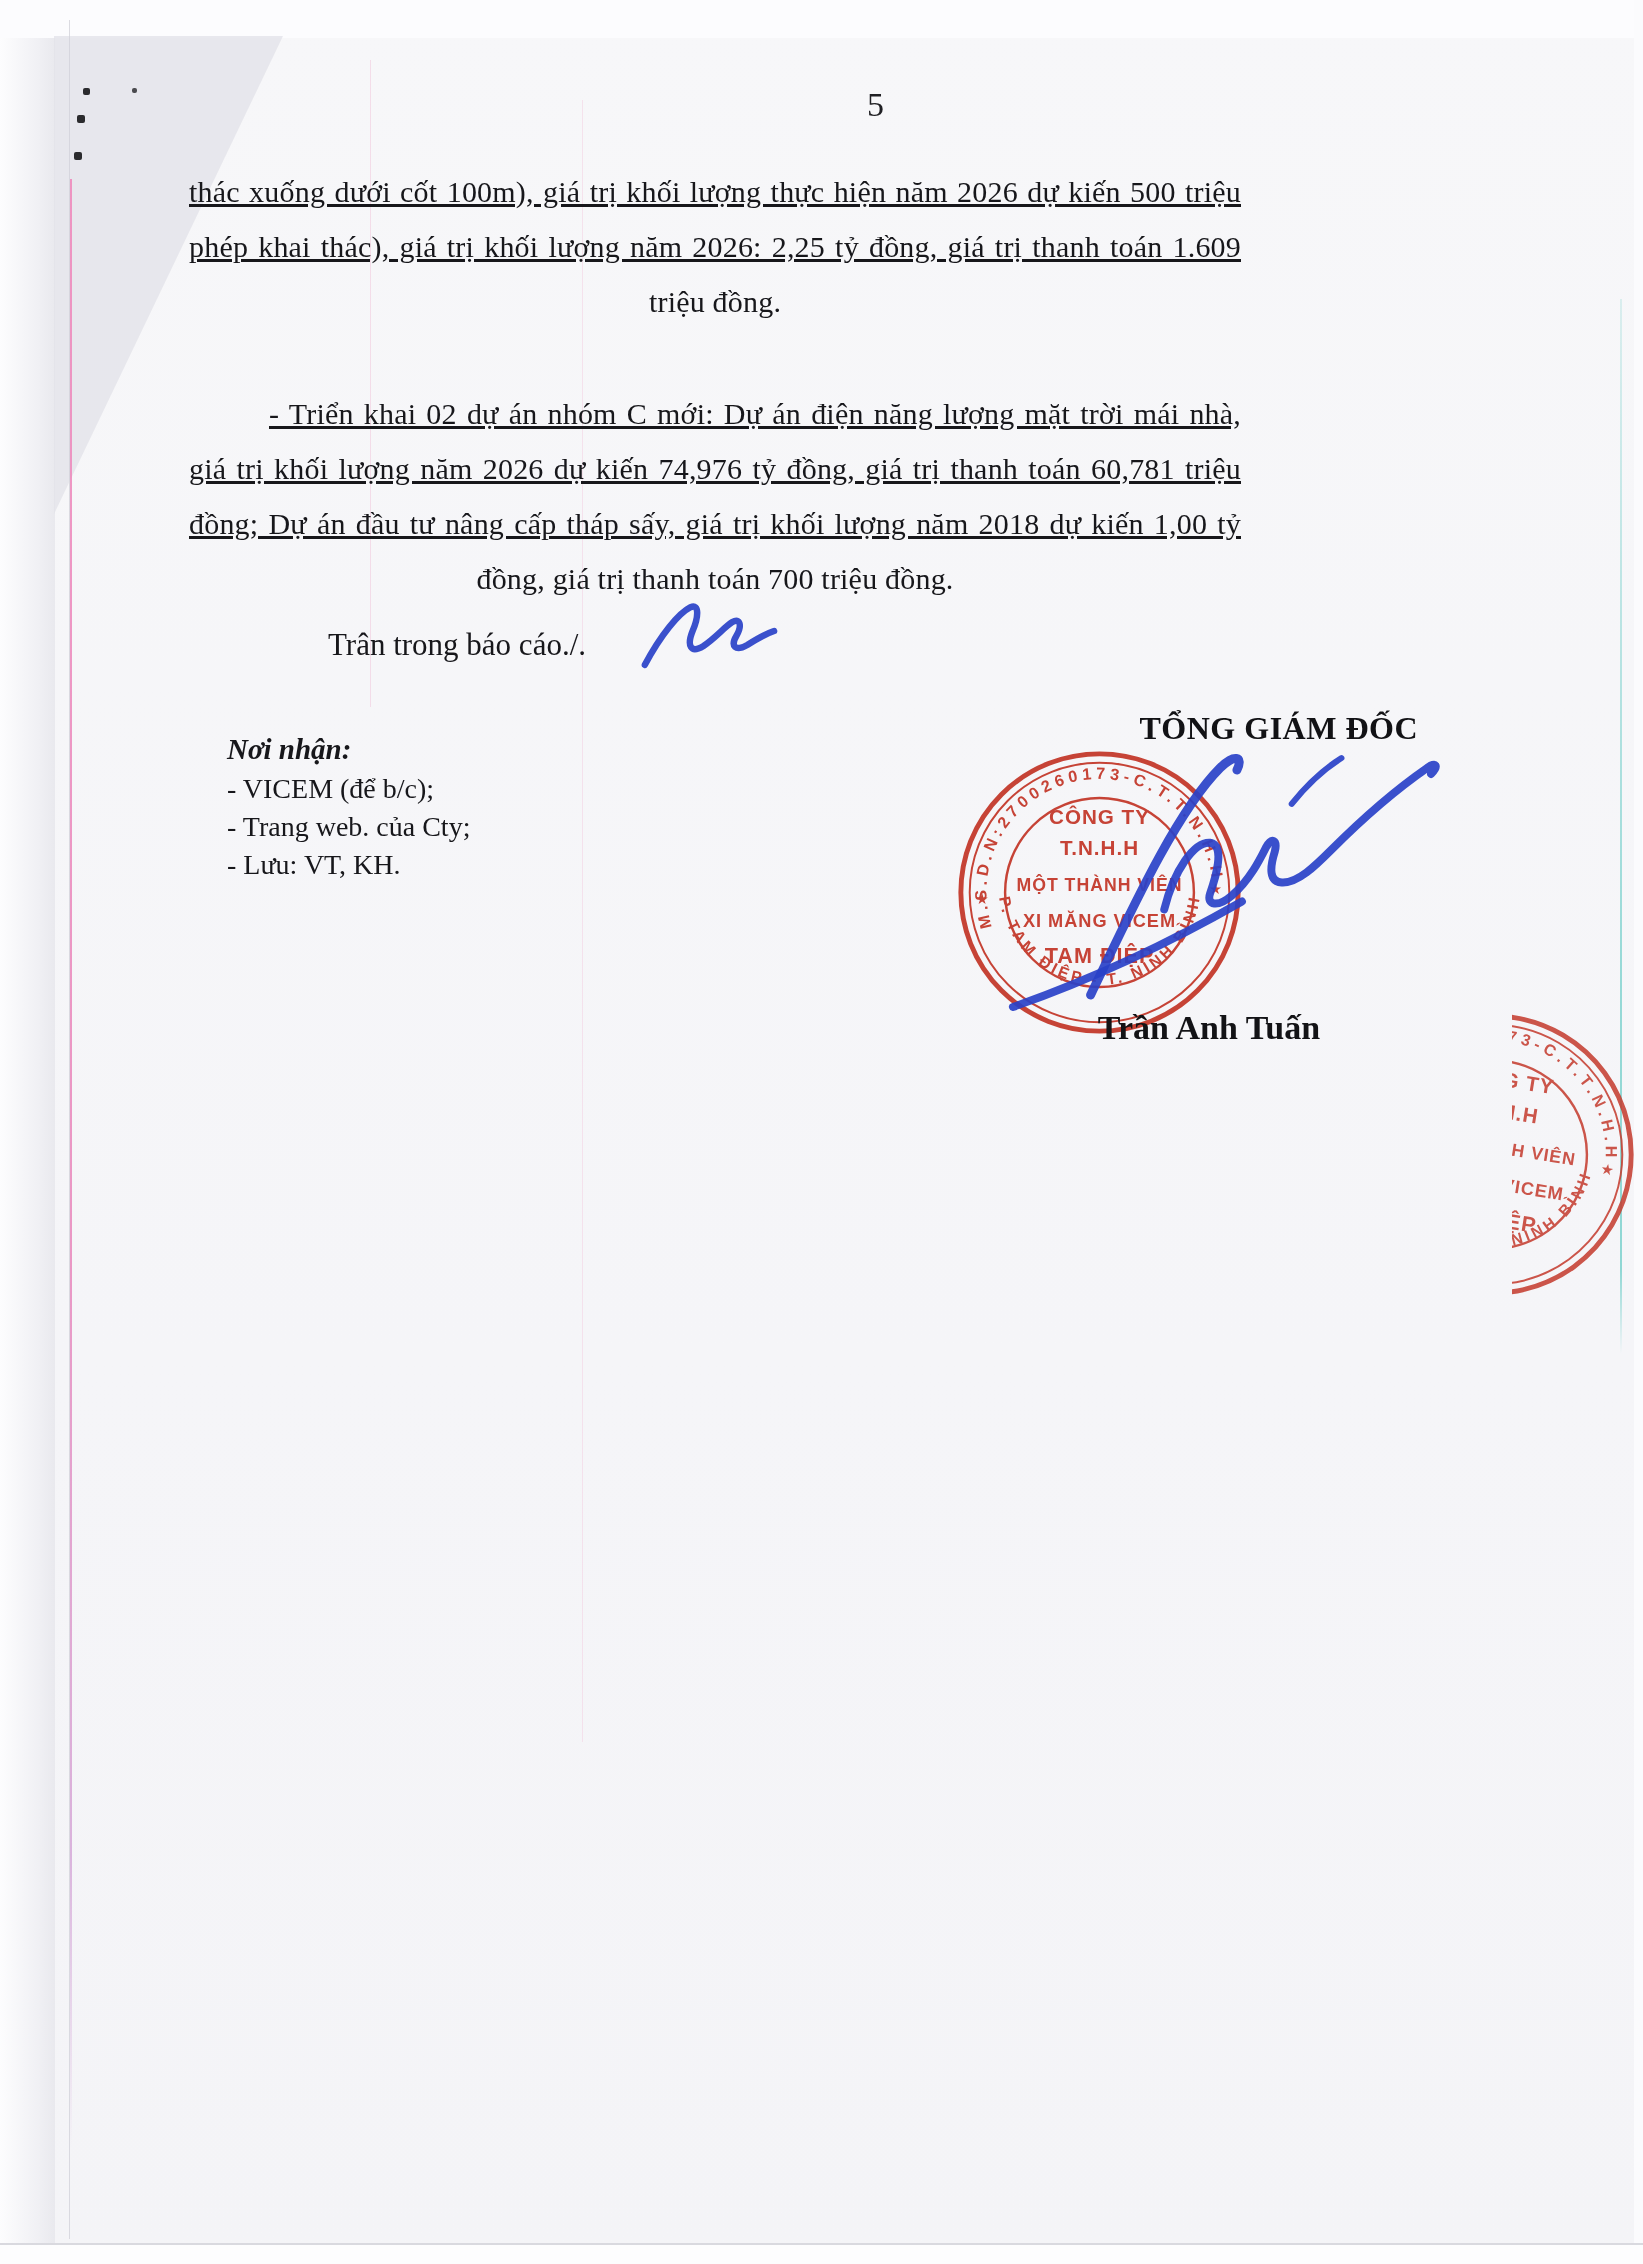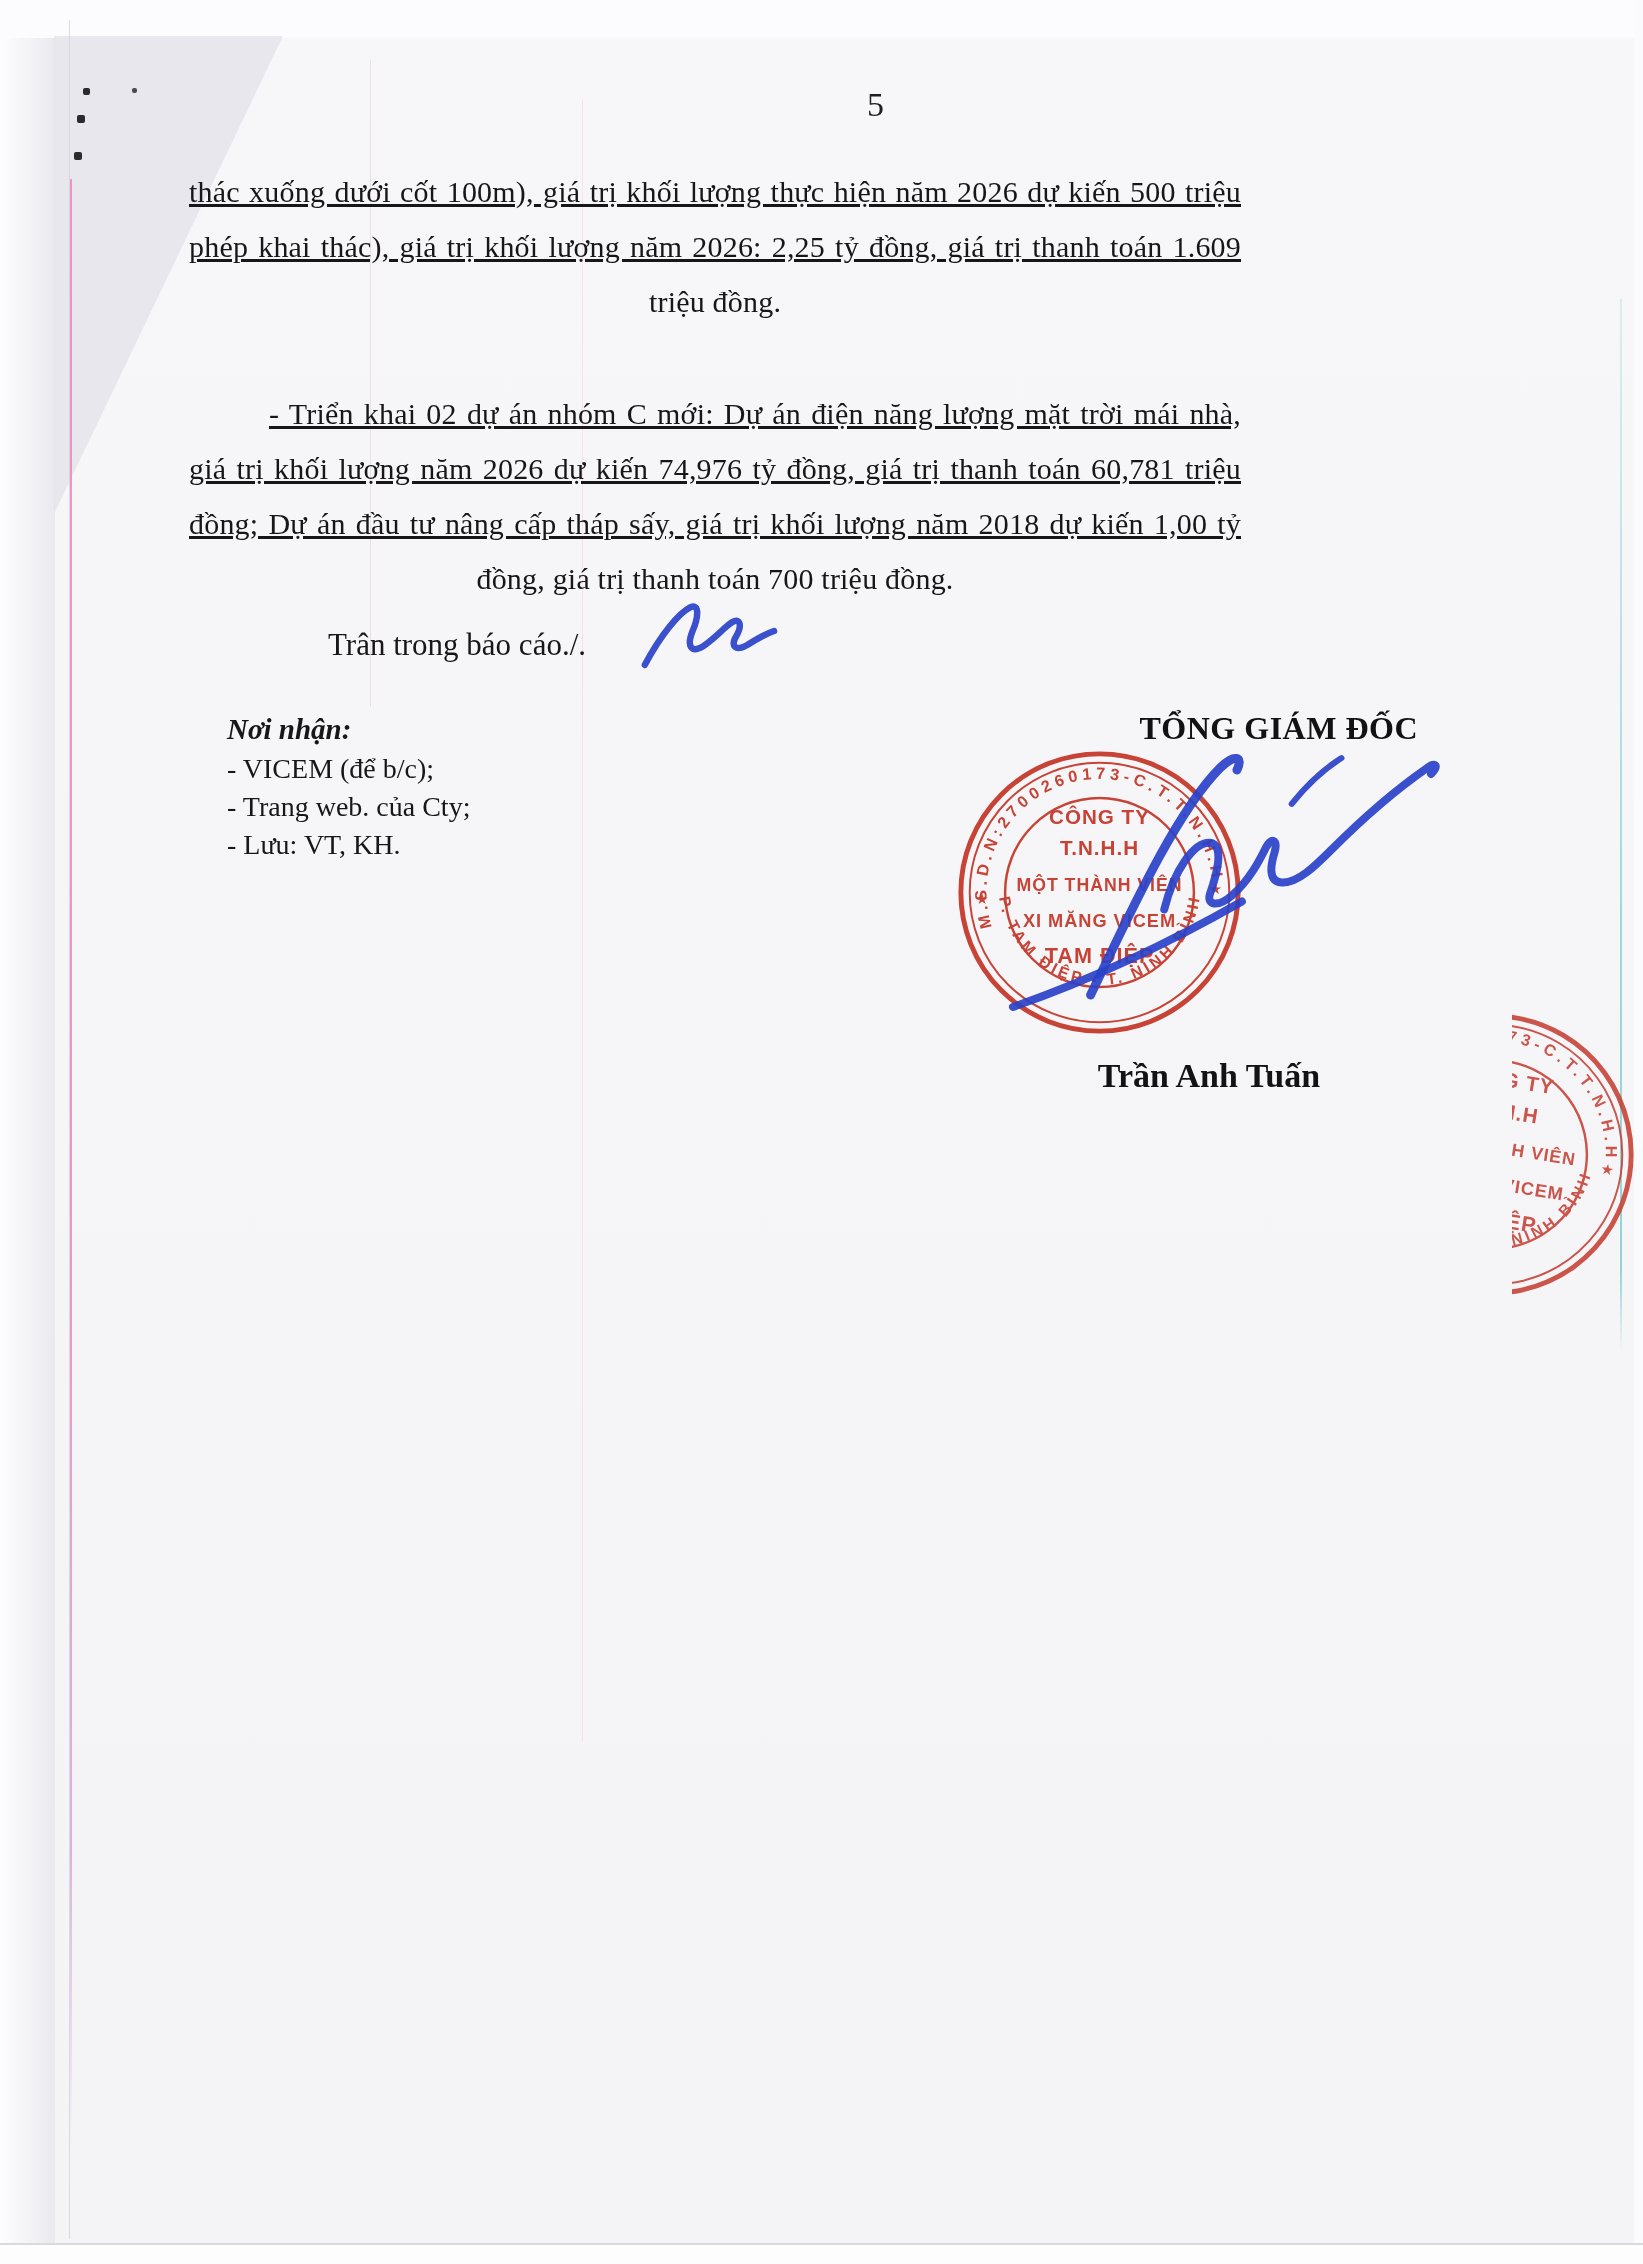--- a/index.html
+++ b/index.html
@@ -40,26 +40,26 @@
   .para{position:absolute;left:189px;width:1052px;font-size:30px;line-height:55px;
           letter-spacing:0.2px;color:#17171b;}
   .para .jline{text-align:justify;text-align-last:justify;text-decoration:underline;}
   .para .lline{text-align:center;}
   .para .indent{text-indent:80px;}
   .p1{top:164px;}
   .p2{top:386px;}
   .closing{position:absolute;left:328px;top:617px;font-size:31px;line-height:55px;color:#17171b;}
 
   .recipients{position:absolute;left:227px;top:710px;font-size:28px;line-height:38px;color:#17171b;}
-  .recipients .rtitle{font-weight:700;font-style:italic;font-size:29px;margin-bottom:2px;}
+  .recipients .rtitle{font-weight:700;font-style:italic;font-size:29px;margin-bottom:2px;margin-top:20px;}
 
   .sig-title{position:absolute;left:1000px;top:710px;width:418px;text-align:right;
           font-weight:700;font-size:32px;letter-spacing:0.5px;color:#121215;}
   .signer-name{position:absolute;left:1000px;top:1009px;width:418px;text-align:center;
-          font-weight:700;font-size:34px;color:#131316;margin-top:48px;}
+          font-weight:700;font-size:34px;color:#131316;}
 
   
   .stamp-svg{position:absolute;left:952px;top:745px;width:295px;height:295px;opacity:.95;}
   .ringtext{font-family:"Liberation Sans",sans-serif;font-weight:700;font-size:16.5px;letter-spacing:4.5px;}
   .ringtext.small{font-size:16px;letter-spacing:3.5px;}
   .cline{font-family:"Liberation Sans",sans-serif;font-weight:700;text-anchor:middle;letter-spacing:1px;}
   .cl1{font-size:21px;} .cl2{font-size:21px;} .cl3{font-size:18px;} .cl4{font-size:18.5px;} .cl5{font-size:22px;}
   .star{font-size:15px;font-family:"DejaVu Sans",sans-serif;}
 
   

